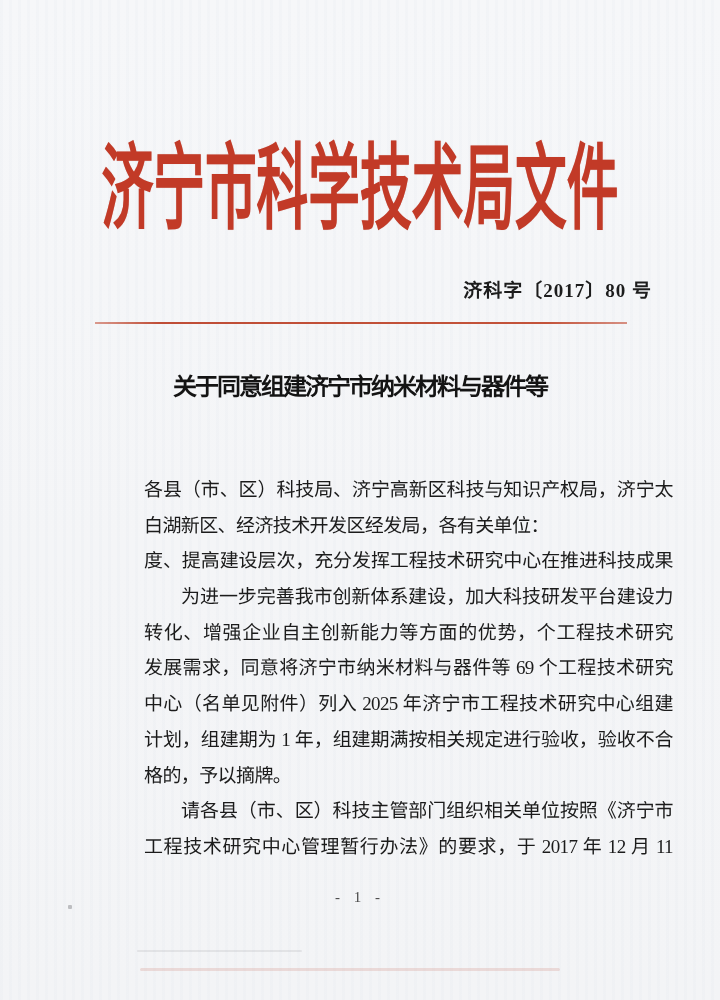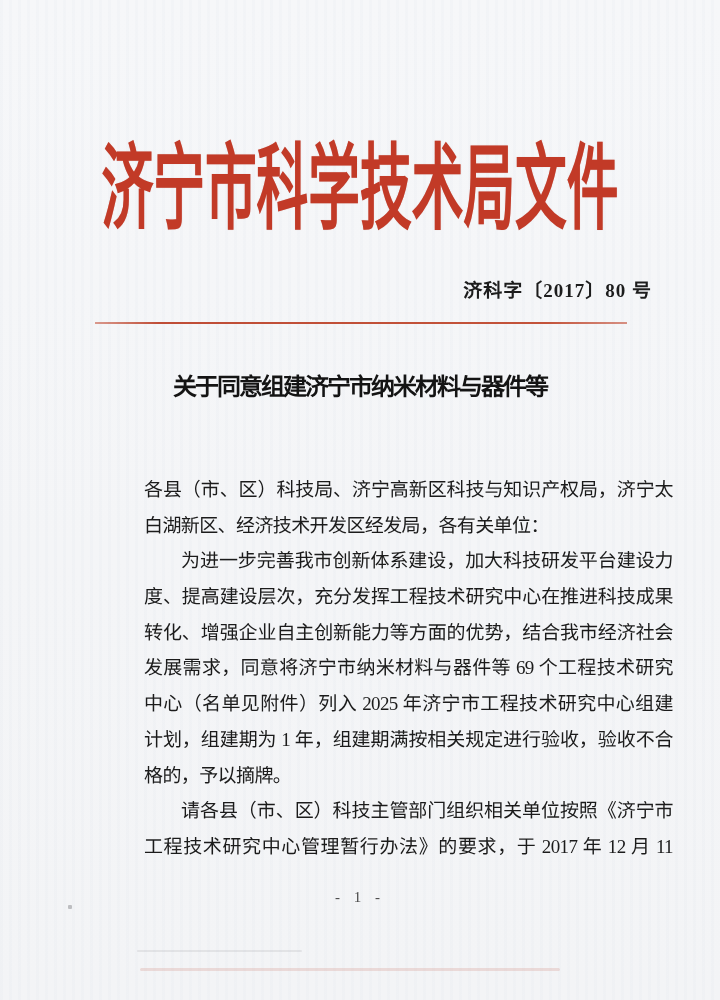--- a/index.html
+++ b/index.html
@@ -76,23 +76,23 @@
 
   <div class="red-rule"></div>
 
   <div class="doc-title">
     <div>关于同意组建济宁市纳米材料与器件等</div>
   </div>
 
   <div class="body-text">
     <div class="line j">各县（市、区）科技局、济宁高新区科技与知识产权局，济宁太</div>
     <div class="line">白湖新区、经济技术开发区经发局，各有关单位：</div>
+    <div class="line j">度、提高建设层次，充分发挥工程技术研究中心在推进科技成果</div>
     <div class="line j ind">为进一步完善我市创新体系建设，加大科技研发平台建设力</div>
-    <div class="line j">度、提高建设层次，充分发挥工程技术研究中心在推进科技成果</div>
-    <div class="line j">转化、增强企业自主创新能力等方面的优势，结合我市经济社会</div>
+    <div class="line j">转化、增强企业自主创新能力等方面的优势，个工程技术研究</div>
     <div class="line j">发展需求，同意将济宁市纳米材料与器件等 69 个工程技术研究</div>
     <div class="line j">中心（名单见附件）列入 2025 年济宁市工程技术研究中心组建</div>
     <div class="line j">计划，组建期为 1 年，组建期满按相关规定进行验收，验收不合</div>
     <div class="line">格的，予以摘牌。</div>
     <div class="line j ind">请各县（市、区）科技主管部门组织相关单位按照《济宁市</div>
     <div class="line j">工程技术研究中心管理暂行办法》的要求，于 2017 年 12 月 11</div>
   </div>
 
   <div class="artifact a1"></div>
   <div class="artifact a2"></div>

